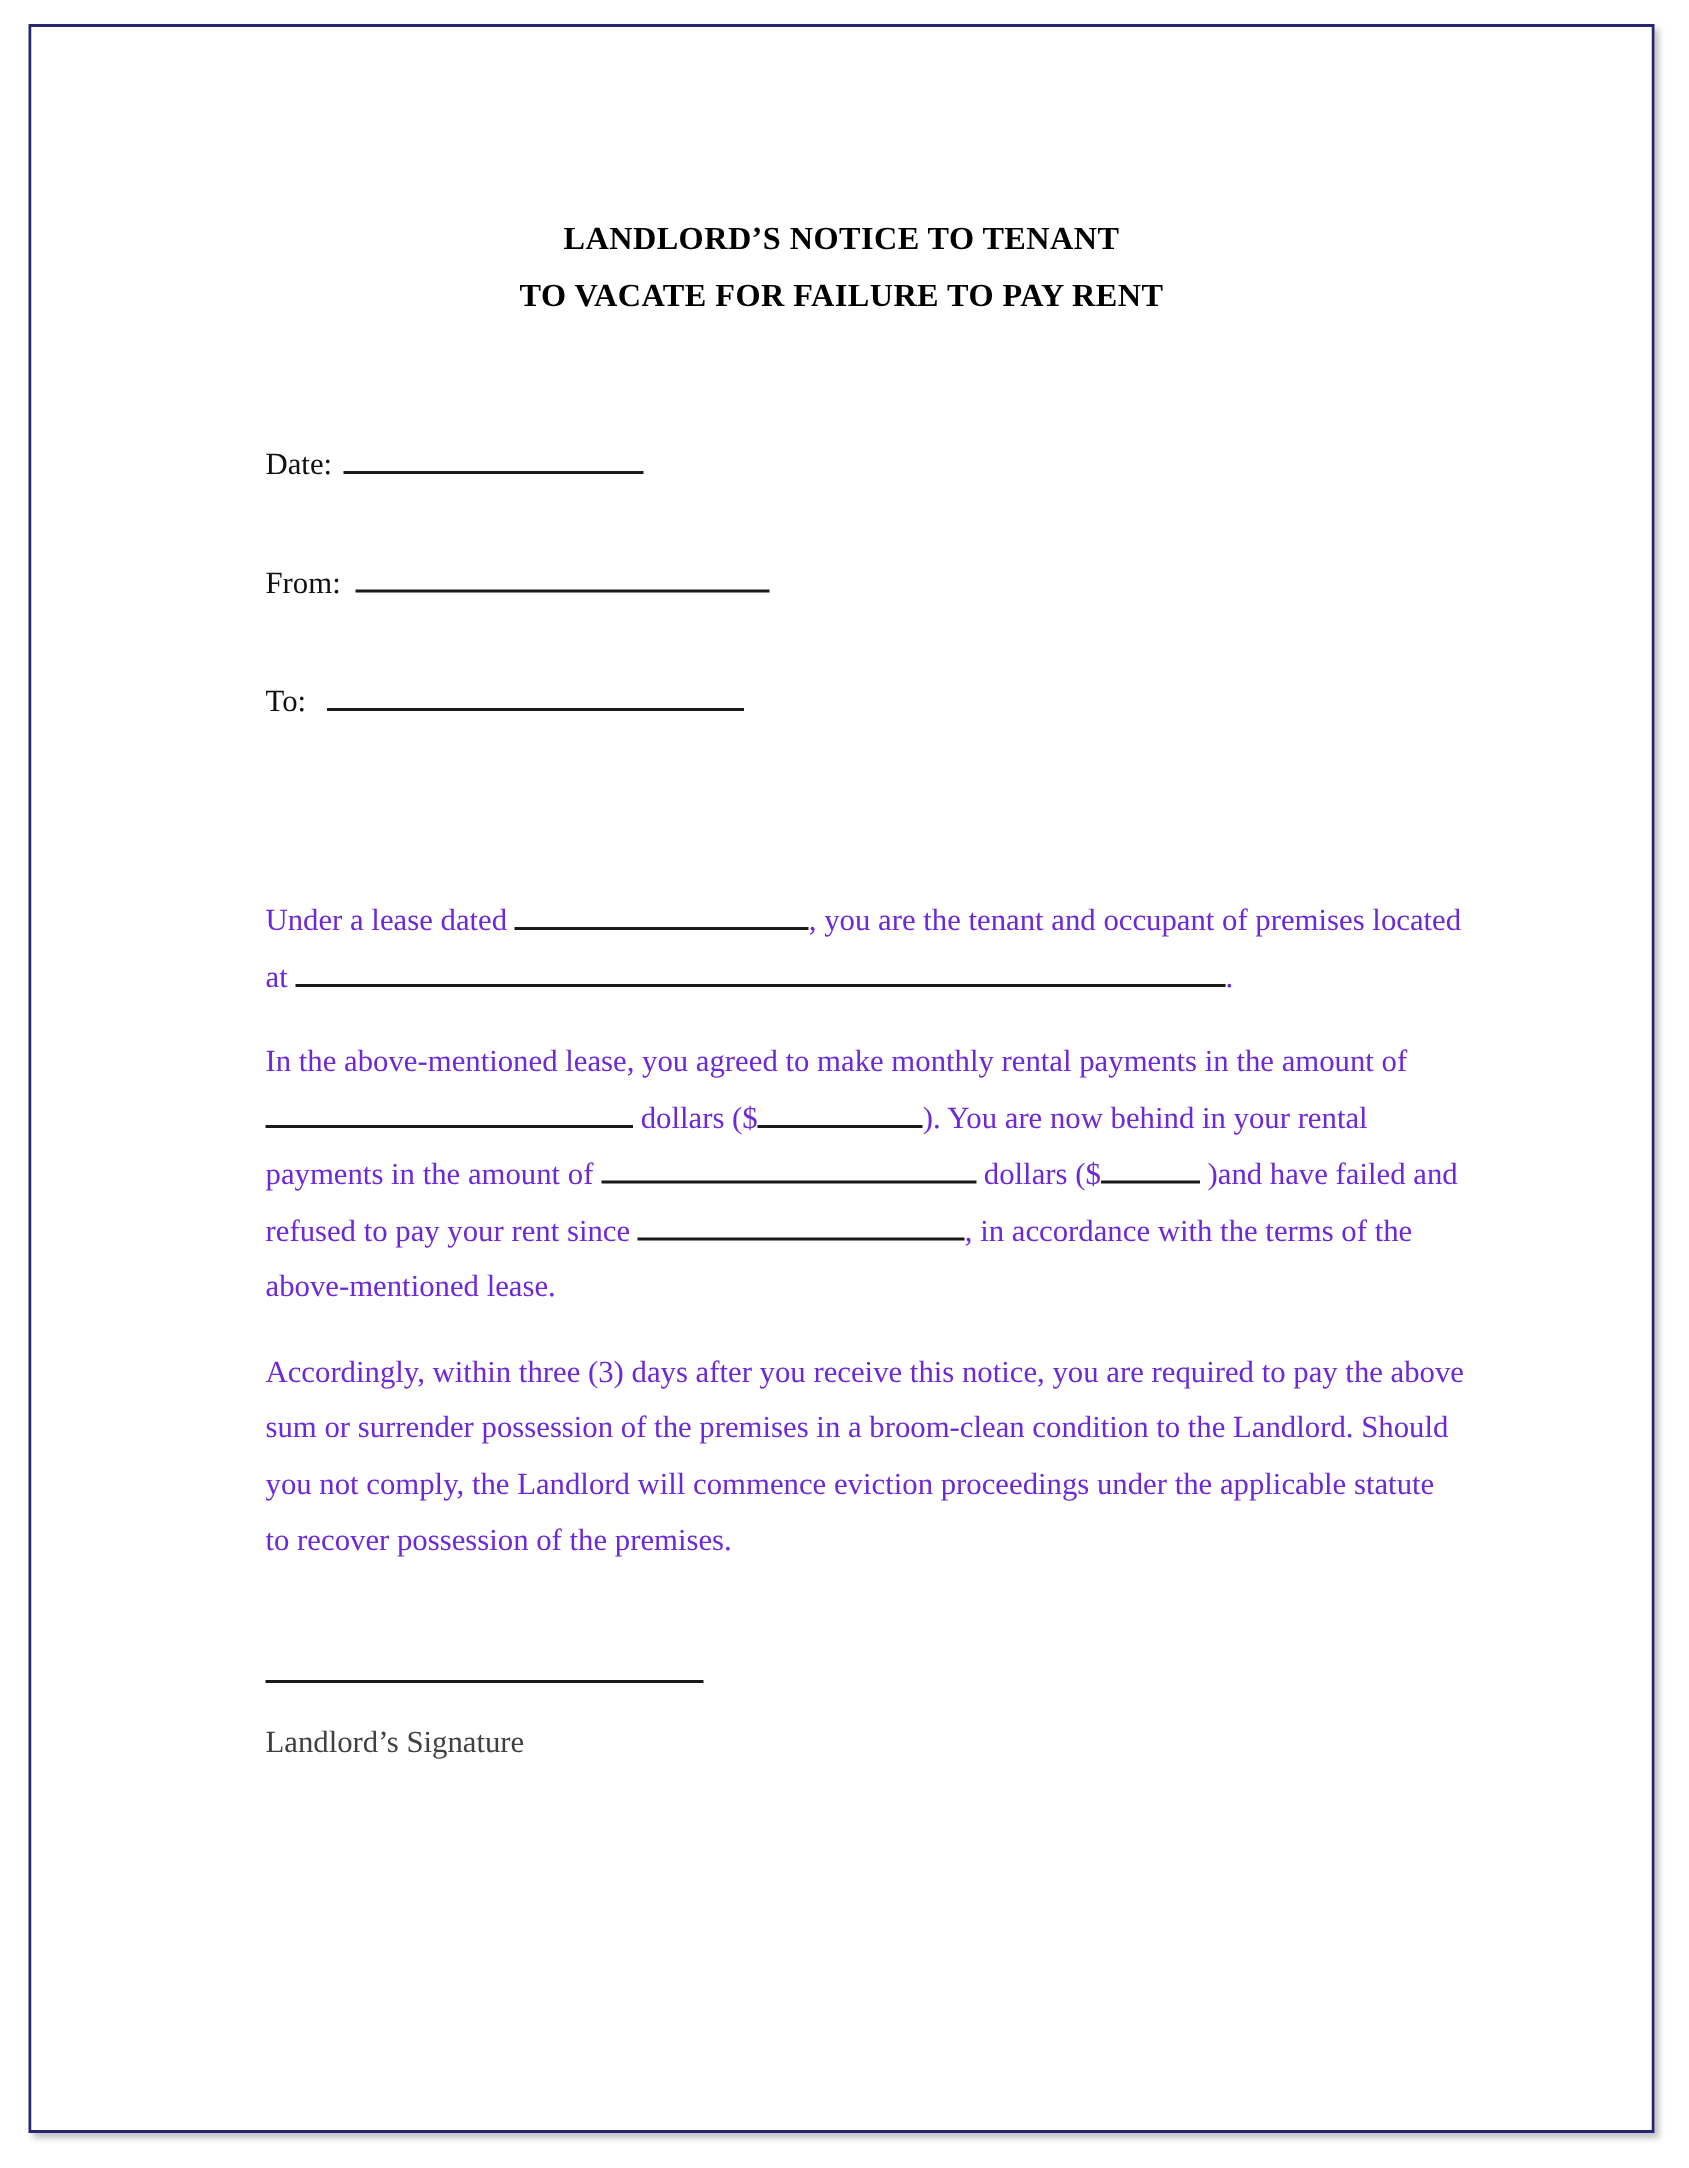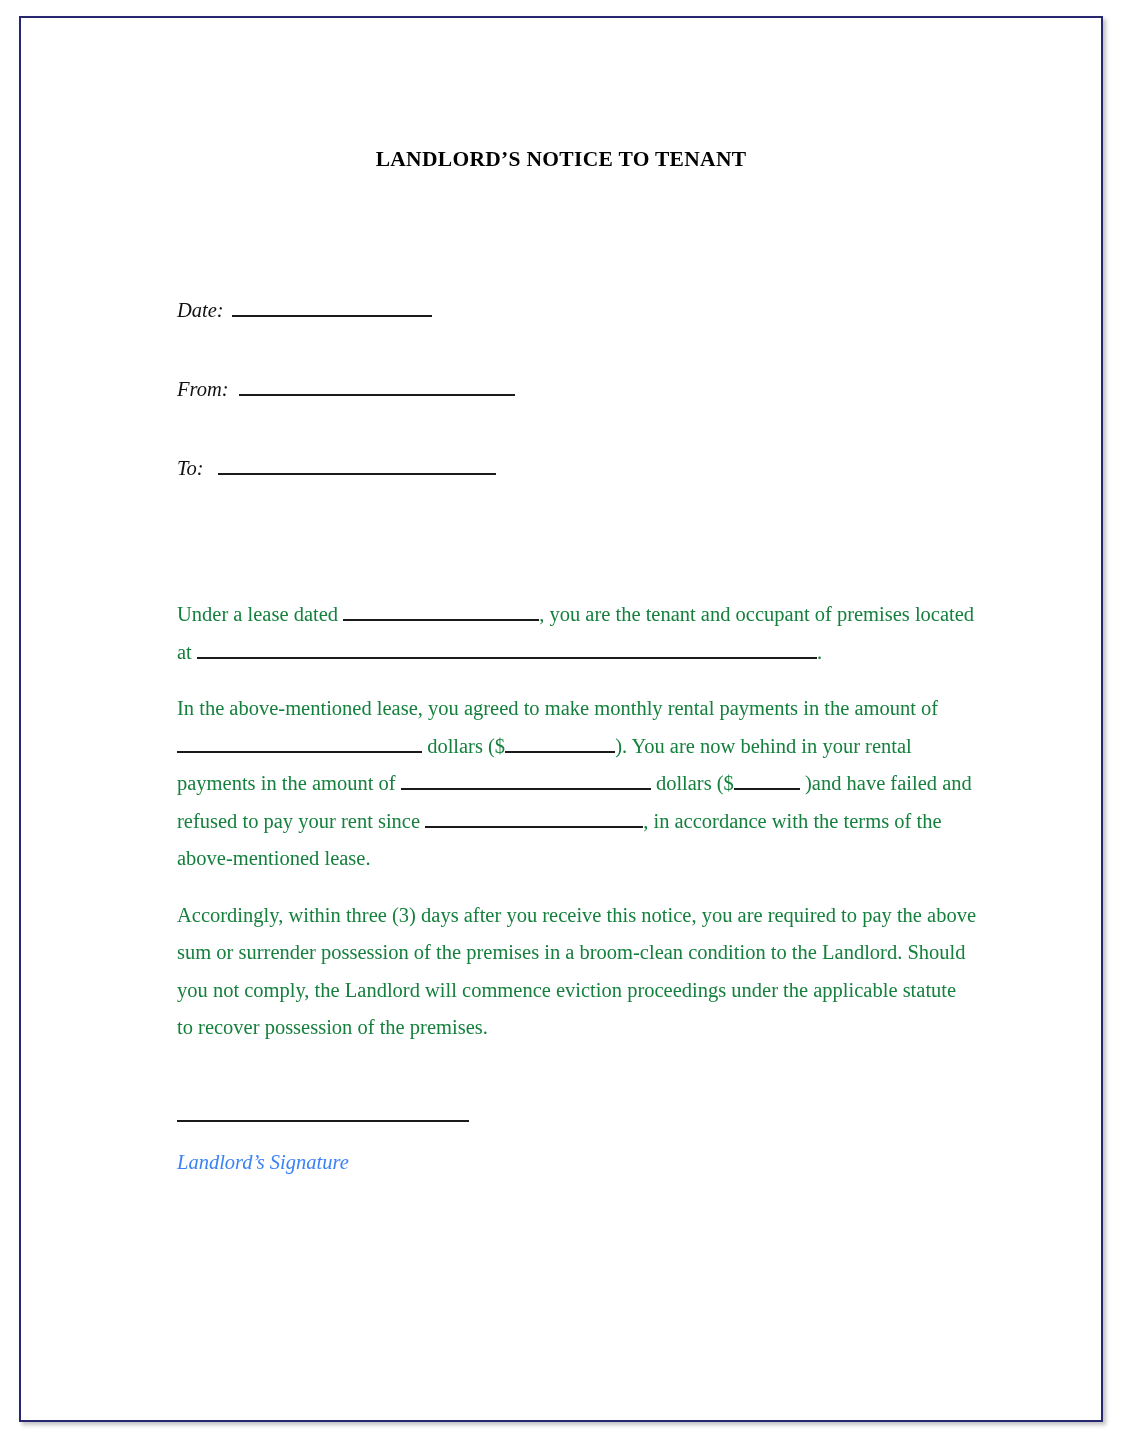--- a/index.html
+++ b/index.html
@@ -52,21 +52,20 @@
     line-height: 38px;
     white-space: nowrap;
   }
 
   
   .fields {
     position: absolute;
     left: 156px;
     top: 277px;
     width: 780px;
-    font-style: italic;
   }
   .field-row {
     font-size: 20.5px;
     color: #111111;
     line-height: 30px;
     height: 79px;
     white-space: nowrap;
   }
   .field-label { display: inline-block; }
   .field-rule {
@@ -82,21 +81,21 @@
 
   
   .body-copy {
     position: absolute;
     left: 156px;
     top: 578px;
     width: 800px;
   }
   .para {
     font-size: 20.5px;
-    color: #15803d;
+    color: #6d28d9;
     line-height: 37.5px;
     margin: 0;
     text-align: left;
   }
   .para + .para { margin-top: 19px; }
 
   .blank {
     display: inline-block;
     vertical-align: baseline;
     border-bottom: 2px solid #1a1a1a;
@@ -118,33 +117,33 @@
     width: 500px;
   }
   .sig-rule {
     width: 292px;
     border-bottom: 2px solid #1a1a1a;
     height: 0;
     margin-bottom: 26px;
   }
   .sig-label {
     font-size: 20.5px;
-    color: #3b82f6;
+    color: #404040;
     line-height: 28px;
-    font-style: italic;
   }
 </style>
 </head>
 <body>
 
 <div id="page-frame">
   <div id="sheet">
 
     <div class="title-block">
       <div class="title-line">LANDLORD’S NOTICE TO TENANT</div>
+      <div class="title-line">TO VACATE FOR FAILURE TO PAY RENT</div>
     </div>
 
     <div class="fields">
 
       <div class="field-row">
         <span class="field-label">Date:</span><span class="field-rule rule-date"></span>
       </div>
 
       <div class="field-row">
         <span class="field-label">From:</span><span class="field-rule rule-from"></span>

